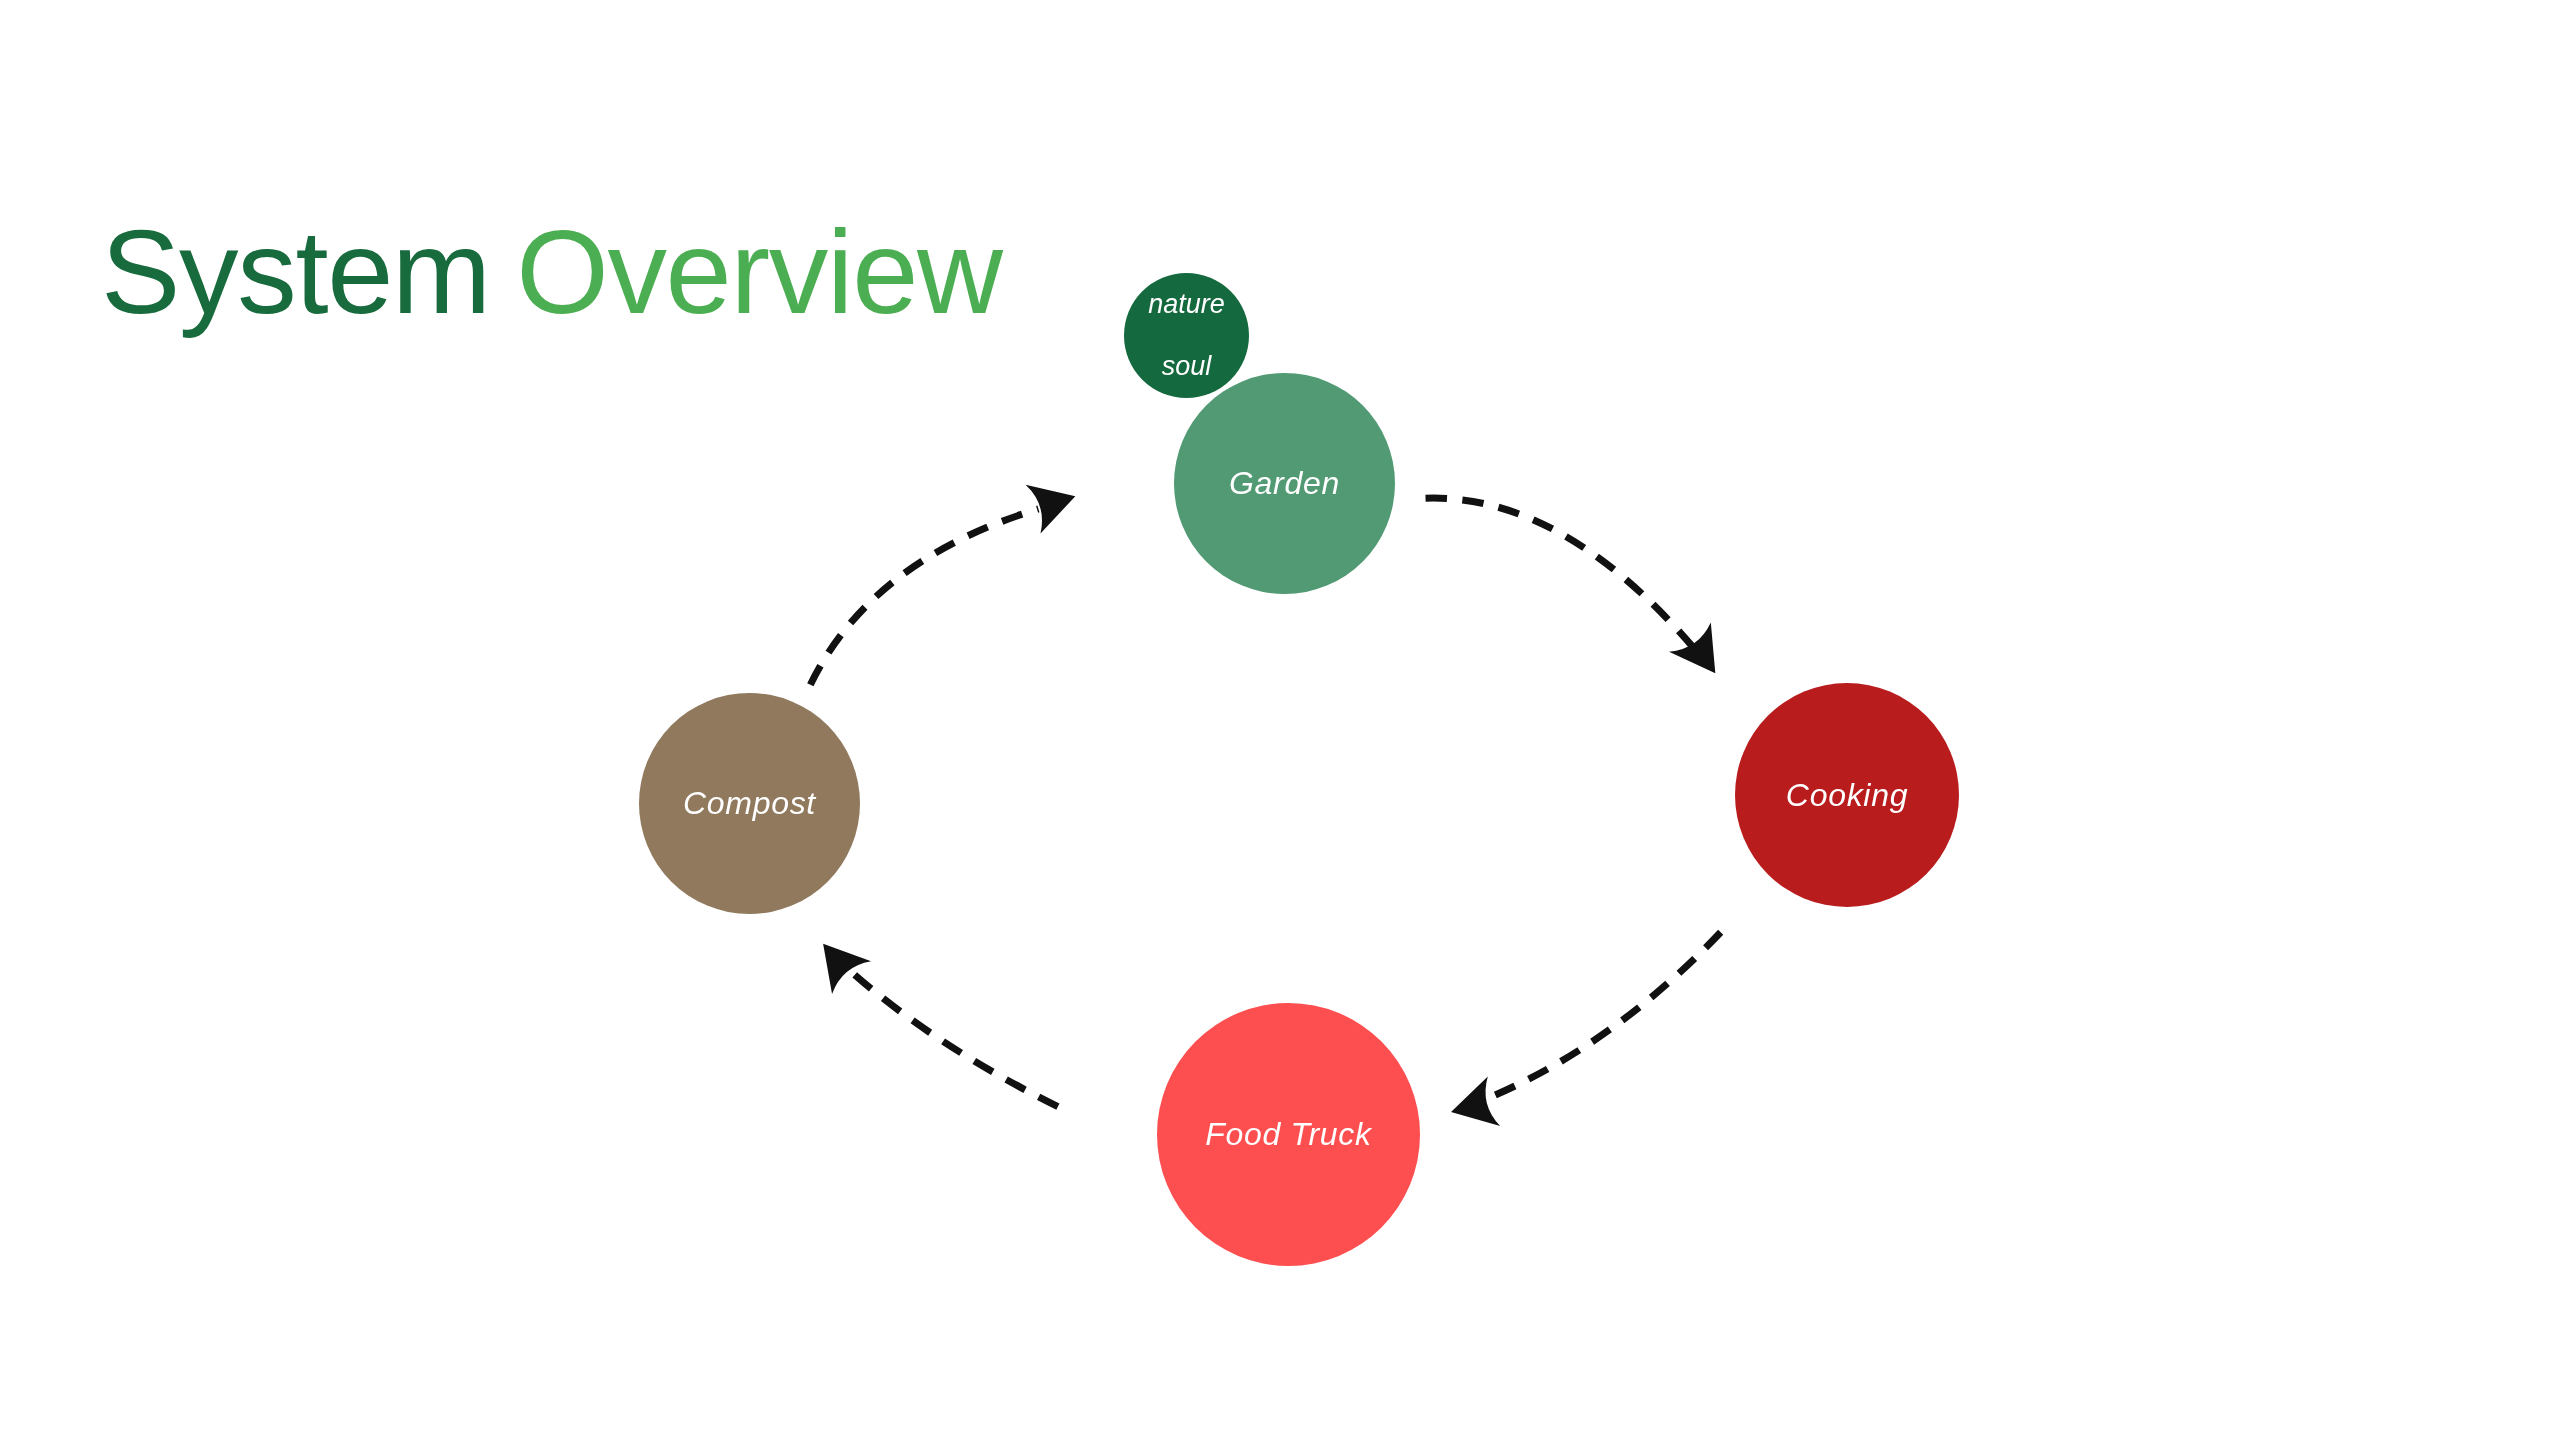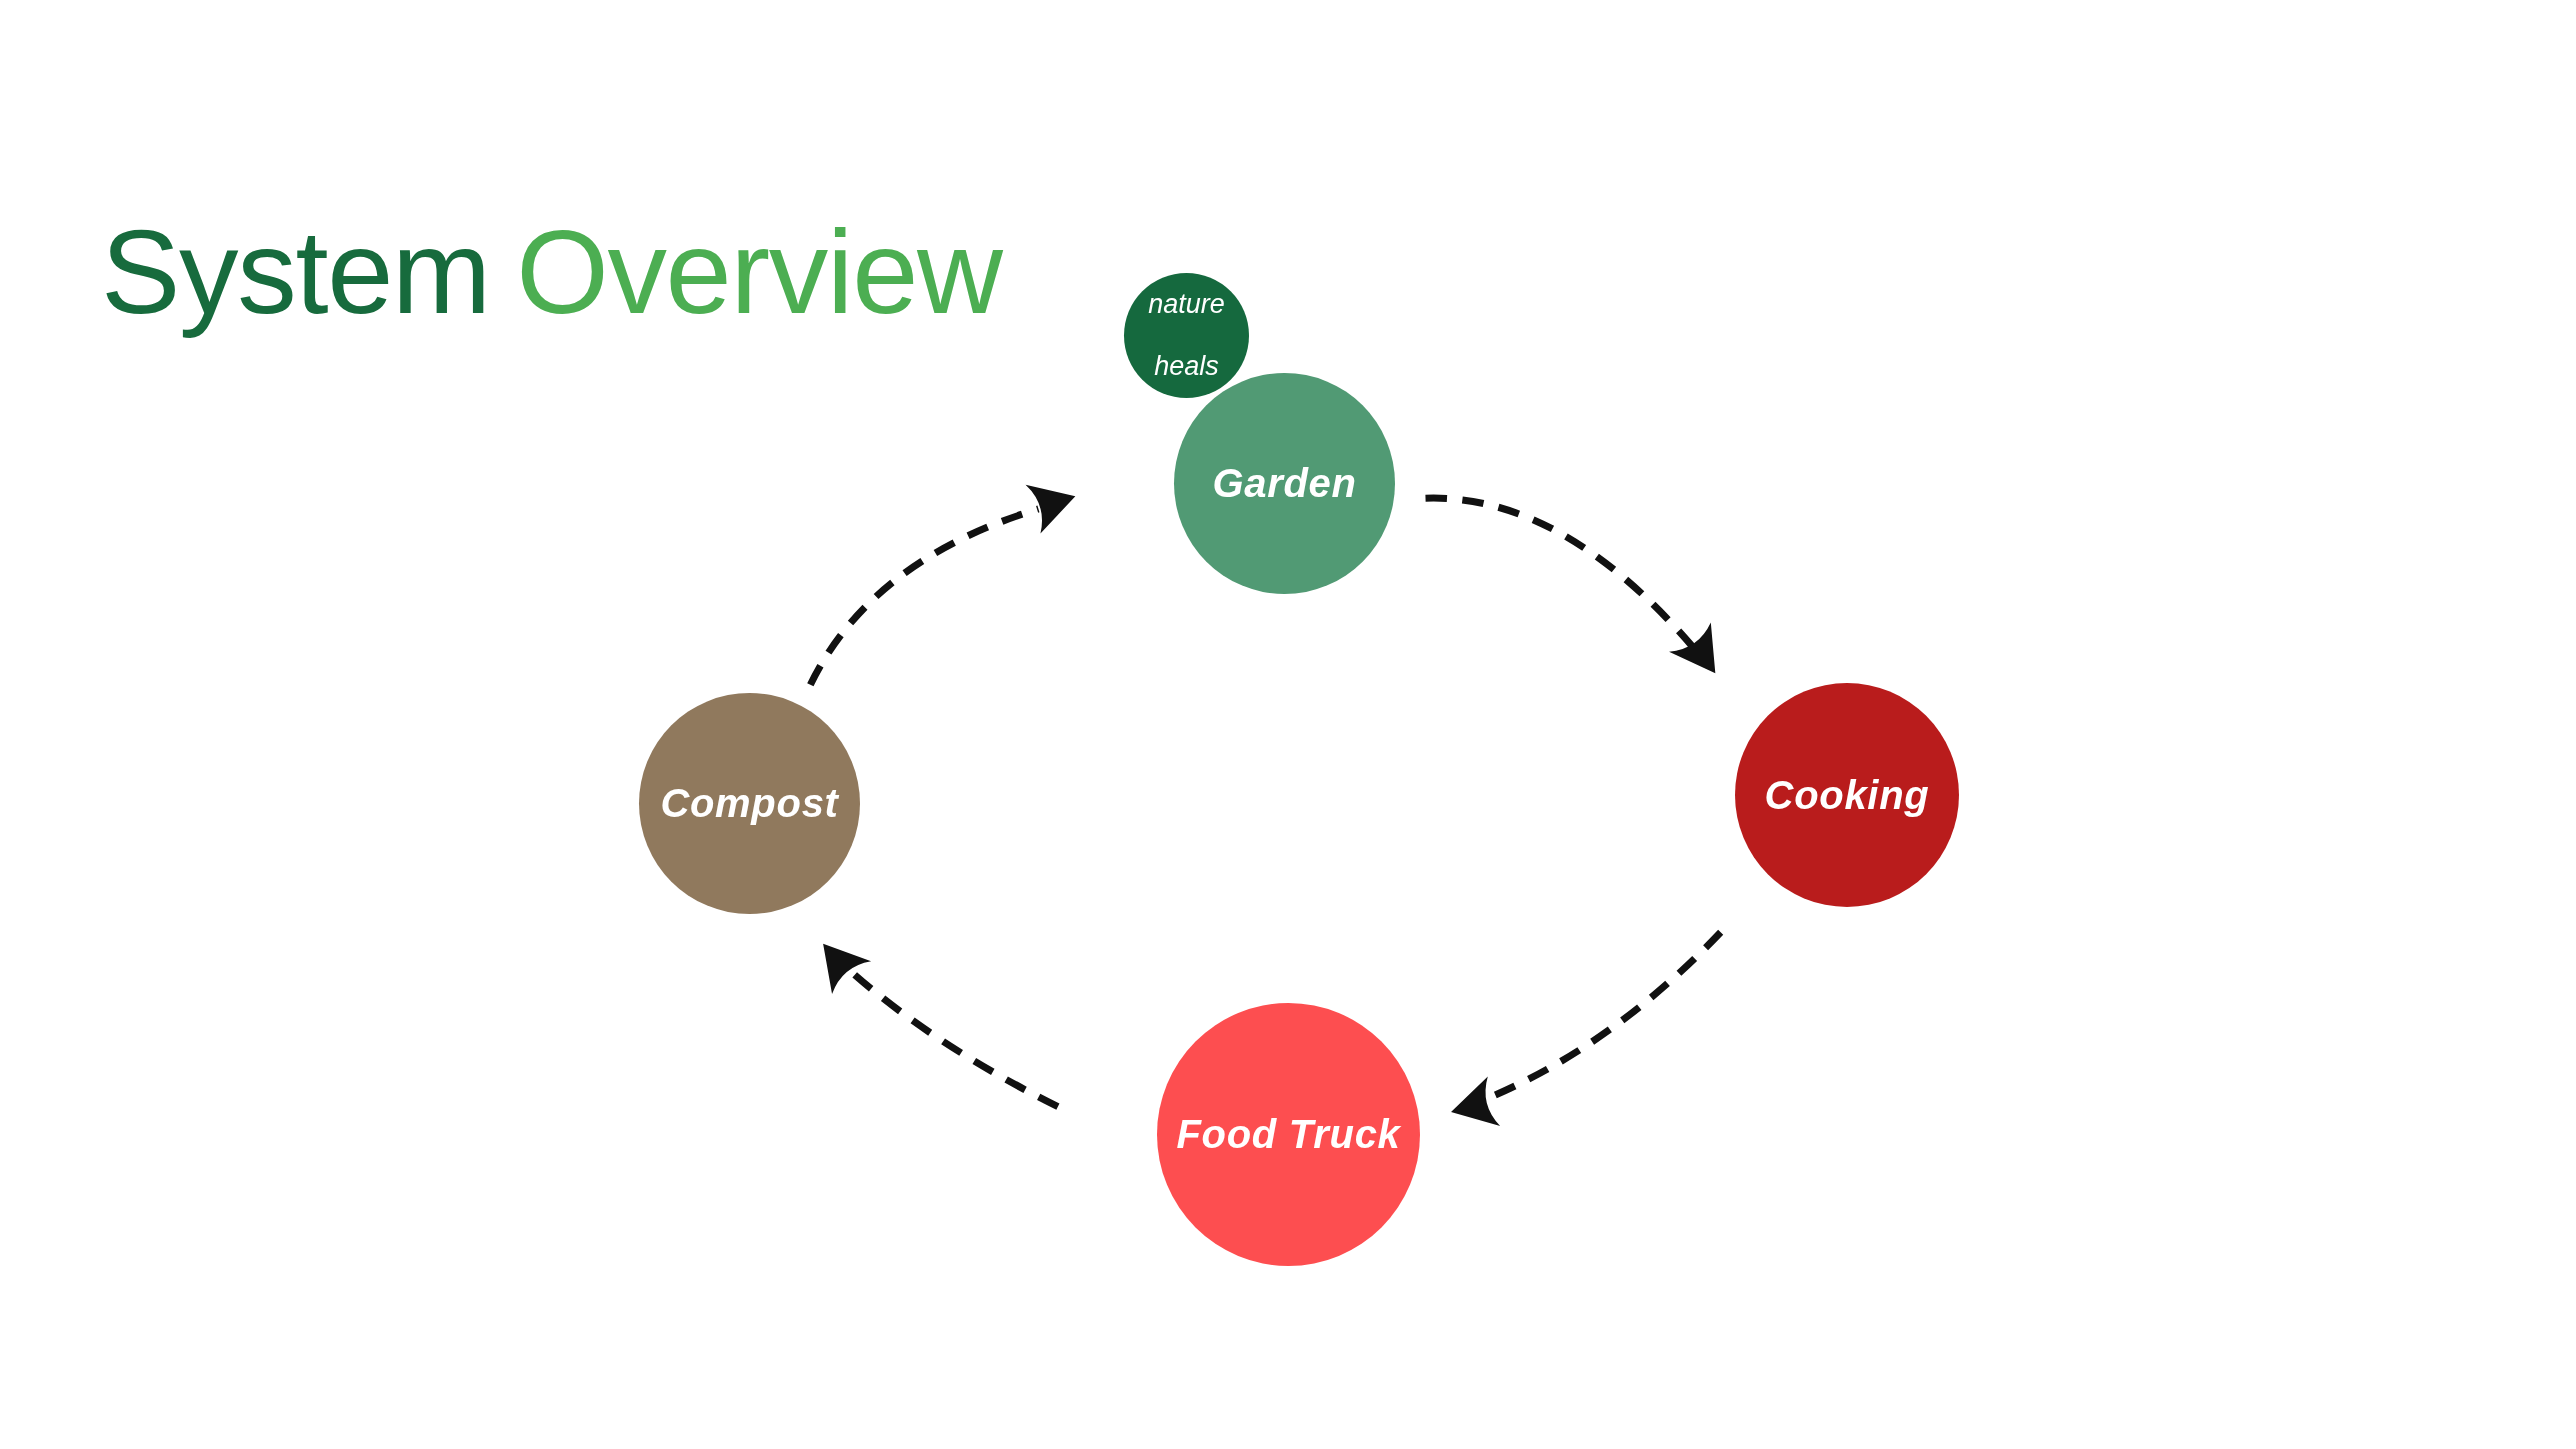--- a/index.html
+++ b/index.html
@@ -42,22 +42,22 @@
     stroke-dasharray: 32 23;
     stroke-linecap: butt;
   }
   .node {
     position: absolute;
     border-radius: 50%;
     display: flex;
     align-items: center;
     justify-content: center;
     font-style: italic;
-    font-weight: 700;
-    font-size: 40px;
+    font-weight: 400;
+    font-size: 32px;
     letter-spacing: 0.7px;
     text-align: center;
   }
   #node-garden    { left: 1174px; top: 343px;  width: 221px; height: 221px; }
   #node-cooking   { left: 1735px; top: 653px;  width: 224px; height: 224px; }
   #node-compost   { left: 639px;  top: 663px;  width: 221px; height: 221px; }
   #node-food-truck{ left: 1157px; top: 973px; width: 263px; height: 263px; }
   .badge {
     position: absolute;
     left: 1124px;
@@ -105,21 +105,21 @@
 
     <path class="dashline" d="M 2565 1345 Q 2402 1516 2214 1594" style="stroke: rgb(17, 17, 17);"></path>
     <use href="#stealth-head" transform="translate(2163 1613) rotate(166)" style="fill: rgb(17, 17, 17);"></use>
 
     <path class="dashline" d="M 1577 1605 Q 1392 1513 1268 1403" style="stroke: rgb(17, 17, 17);"></path>
     <use href="#stealth-head" transform="translate(1227 1362) rotate(230)" style="fill: rgb(17, 17, 17);"></use>
   </svg>
 
   <div class="badge" style="background-color: rgb(21, 105, 62); color: rgb(255, 255, 255); gap: 28px;">
     <span>nature</span>
-    <span>heals</span>
+    <span>soul</span>
   </div>
 
 
   <div class="node" id="node-garden" style="background-color: rgb(81, 154, 116); color: rgb(255, 255, 255);">
     <span>Garden</span>
   </div>
 
   <div class="node" id="node-cooking" style="background-color: #b91c1c; color: rgb(255, 255, 255);">
     <span>Cooking</span>
   </div>

